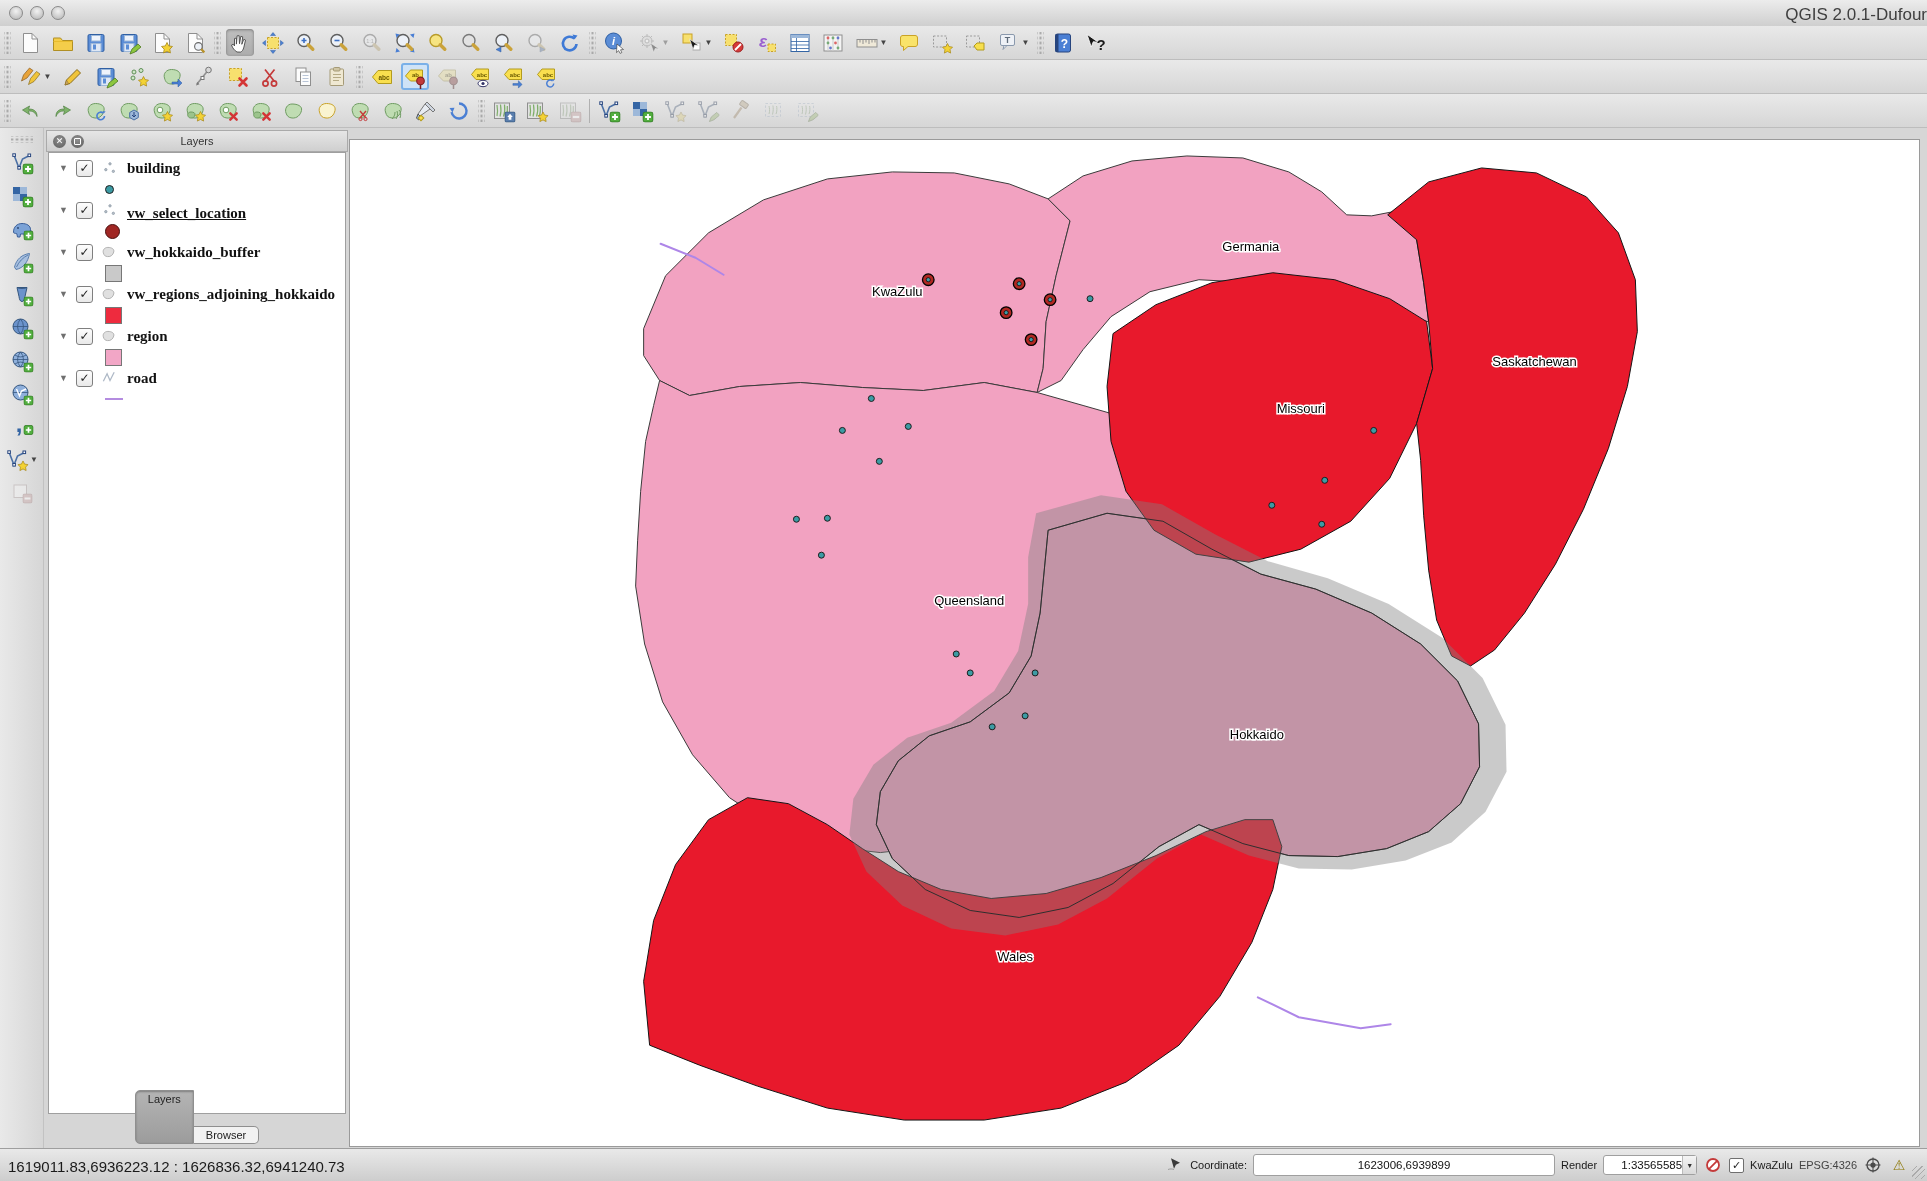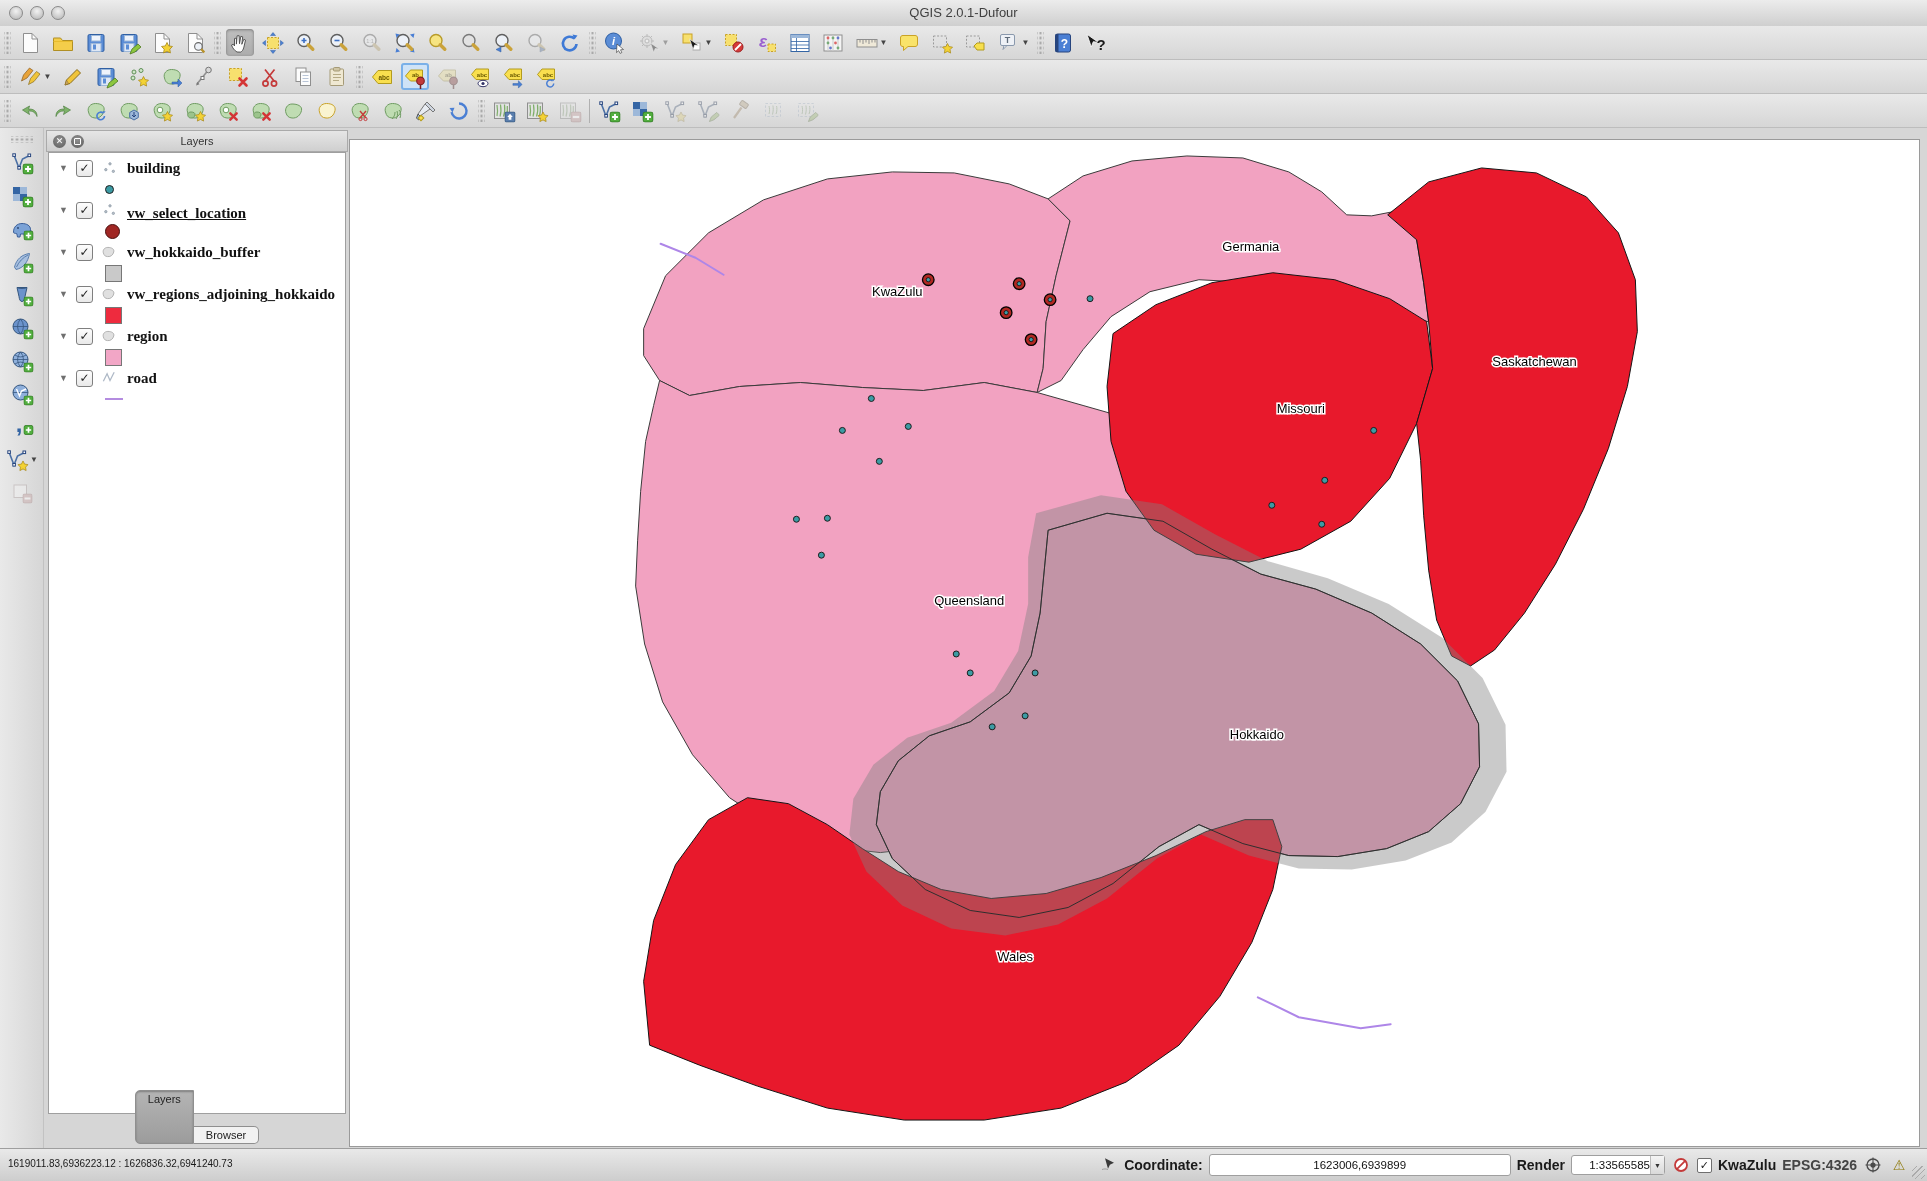--- a/index.html
+++ b/index.html
@@ -2,22 +2,22 @@
 <html><head>
 <meta charset="utf-8">
 <style>
   html,body{margin:0;padding:0;}
   body{width:1927px;height:1181px;position:relative;overflow:hidden;
        font-family:"Liberation Sans","DejaVu Sans",sans-serif;background:#d6d6d6;
        -webkit-font-smoothing:antialiased;}
   
   .titlebar{position:absolute;left:0;top:0;width:100%;height:26px;
     background:linear-gradient(#ececec,#cfcfcf);border-bottom:1px solid #9f9f9f;}
-  .titlebar .title{position:absolute;left:0;right:0;top:5px;text-align:center;
-    font-size:13px;color:#3f3f3f;}
+  .titlebar .title{position:absolute;left:0;right:0;top:5px;text-align:right;
+    font-size:17px;color:#3f3f3f;}
   .tl{position:absolute;top:6px;width:14px;height:14px;border-radius:50%;
     background:radial-gradient(circle at 50% 35%,#f2f2f2,#b3b3b3);border:1px solid #8a8a8a;box-sizing:border-box;}
   
   .tbrow{position:absolute;left:0;width:100%;height:34px;
     background:linear-gradient(#e9e9e9,#d6d6d6);border-bottom:1px solid #bdbdbd;
     display:flex;align-items:center;gap:5px;padding-left:4px;box-sizing:border-box;}
   .tbi{width:28px;height:27px;display:flex;align-items:center;justify-content:center;flex:0 0 auto;position:relative;}
   .tbi svg{width:24px;height:24px;display:block;}
   .tbi.dd{width:38px;}
   .tbi .arr{font-size:8px;color:#444;margin-left:1px;}
@@ -62,23 +62,23 @@
   .ptab.active{background:linear-gradient(#b4b4b4,#9c9c9c);box-shadow:inset 0 1px 2px rgba(0,0,0,.3);}
   
   .canvas{position:absolute;left:349px;top:139px;width:1571px;height:1008px;
     background:#fff;border:1px solid #9a9a9a;box-sizing:border-box;}
   .canvas svg{width:100%;height:100%;display:block;}
   .maplabel{font-size:13px;fill:#000;paint-order:stroke;stroke:#fff;stroke-width:3px;
     text-anchor:middle;font-family:"Liberation Sans","DejaVu Sans",sans-serif;}
   
   .statusbar{position:absolute;left:0;bottom:0;width:100%;height:33px;
     background:linear-gradient(#e9e9e9,#cdcdcd);border-top:1px solid #9e9e9e;box-sizing:border-box;}
-  .sb-left{position:absolute;left:8px;top:9px;font-size:10px;color:#1a1a1a;}
+  .sb-left{position:absolute;left:8px;top:9px;font-size:15px;color:#1a1a1a;}
   .sb-right{position:absolute;right:18px;top:4px;display:flex;align-items:center;gap:6px;height:24px;}
-  .sb-lbl{font-size:14px;color:#1a1a1a;font-weight:bold;}
+  .sb-lbl{font-size:11px;color:#1a1a1a;}
   .sb-input{width:296px;height:18px;border:1px solid #9f9f9f;border-radius:3px;background:#fff;
     font-size:11.5px;text-align:center;font-family:inherit;color:#111;}
   .sb-combo{width:92px;height:18px;border:1px solid #9f9f9f;border-radius:3px;background:#fff;
     display:flex;align-items:center;position:relative;text-align:right;}
   .sb-combo .val{flex:1;font-size:11.5px;padding-left:5px;color:#111;}
   .sb-combo .cbtn{width:13px;height:100%;border-left:1px solid #bbb;
     background:linear-gradient(#f4f4f4,#d9d9d9);font-size:7px;color:#333;
     display:flex;align-items:center;justify-content:center;}
   .sb-btn{width:20px;height:20px;display:flex;align-items:center;justify-content:center;}
   .sb-btn svg{width:18px;height:18px;}

